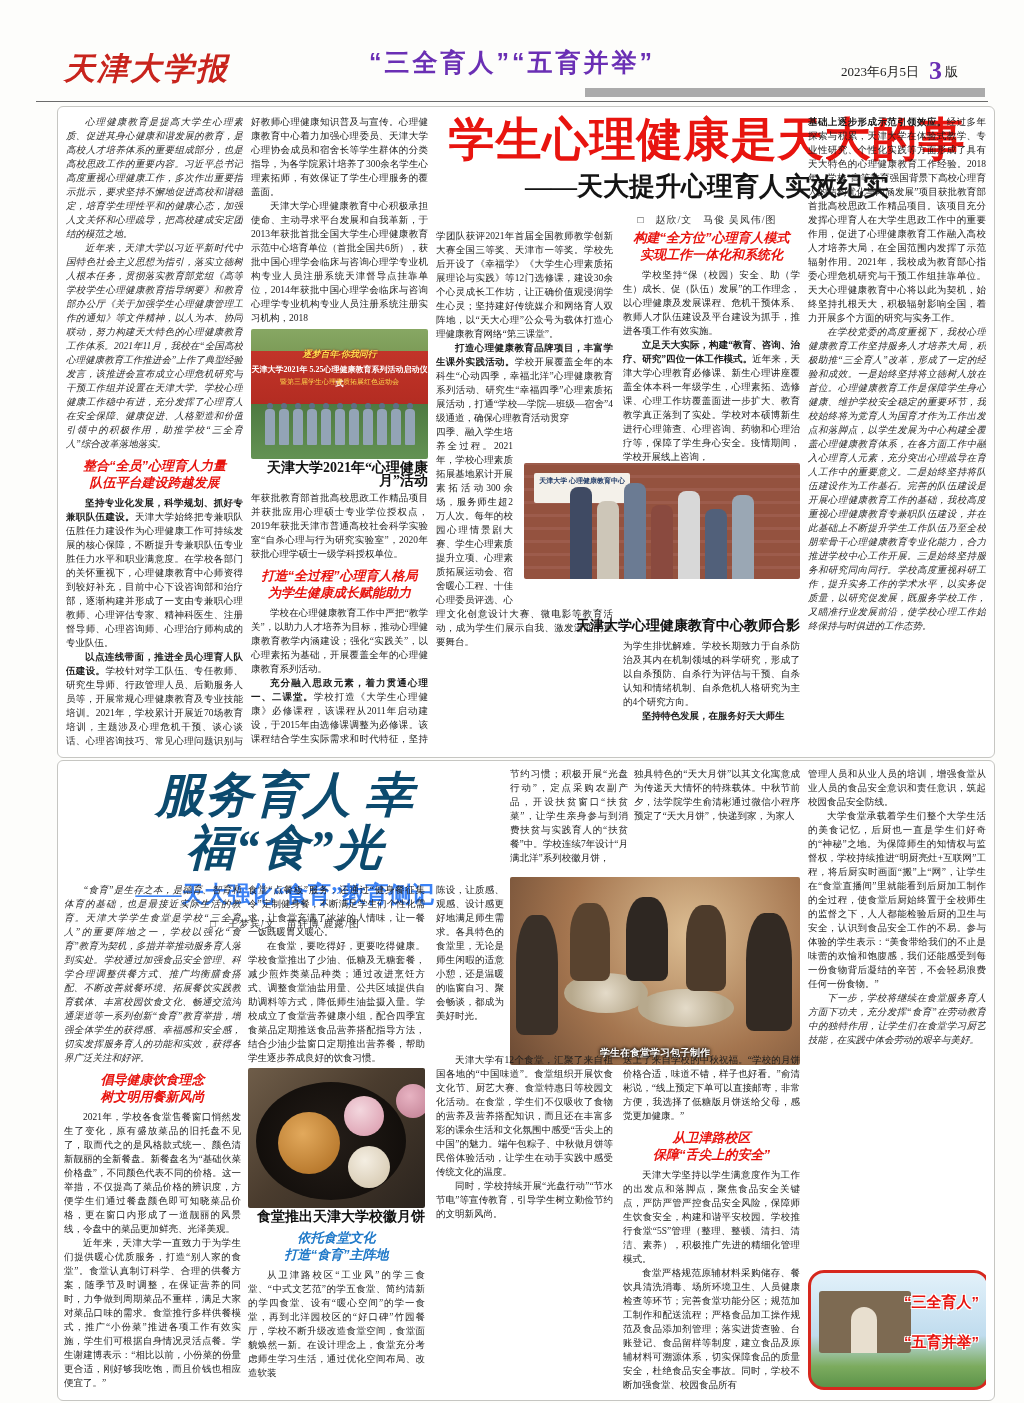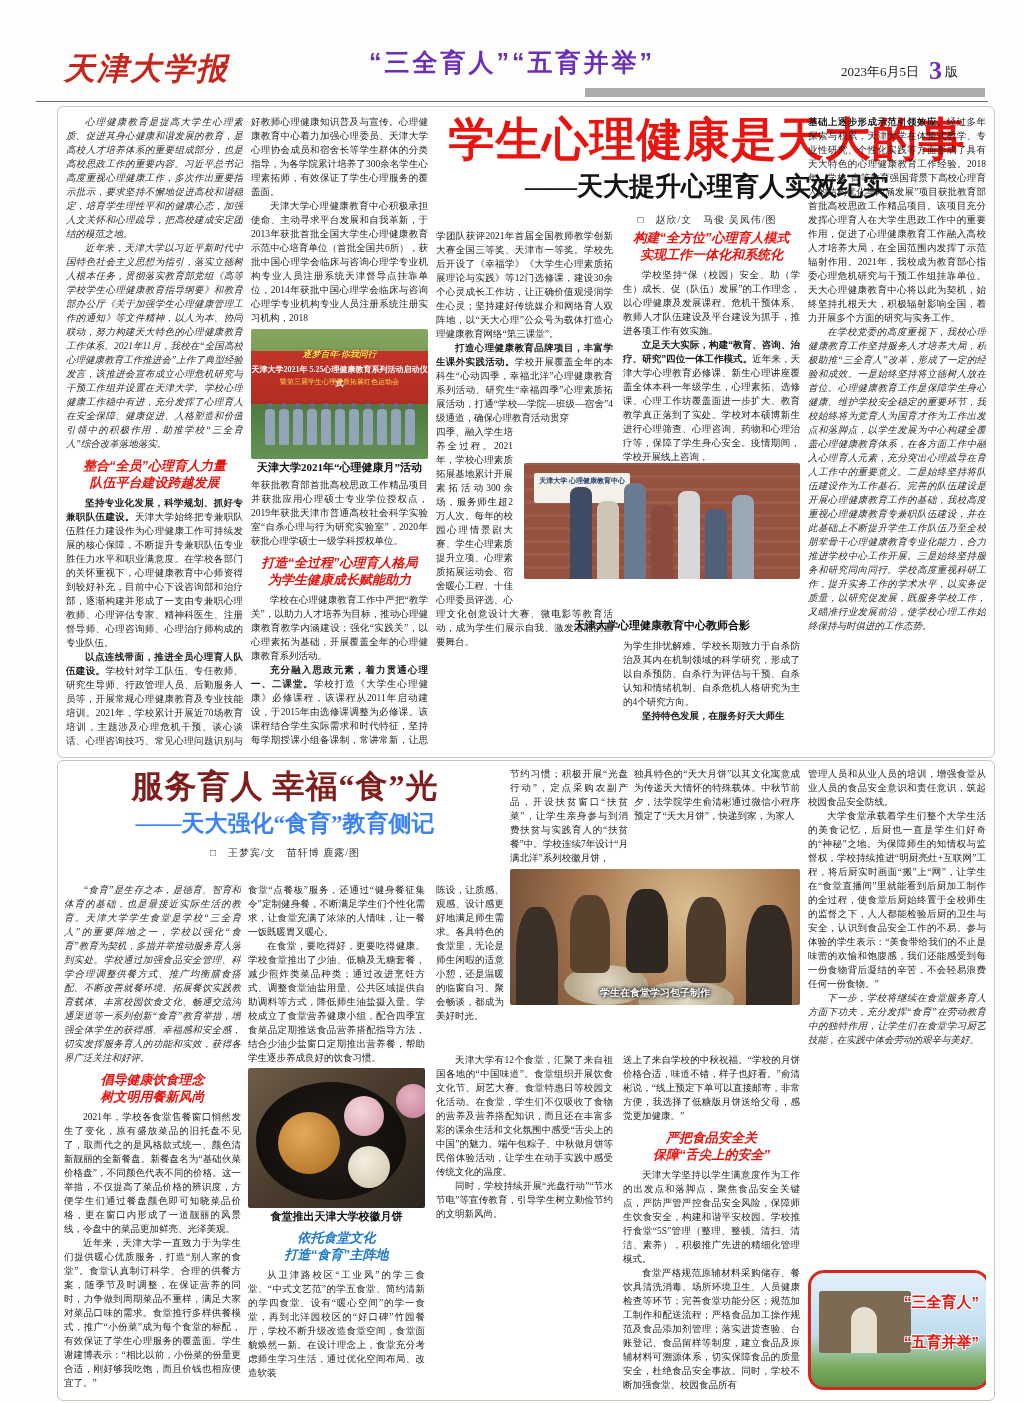--- a/index.html
+++ b/index.html
@@ -24,31 +24,31 @@
 
   .col{position:absolute;overflow:hidden;font-size:9.5px;line-height:14px;}
   .para{margin:0;text-indent:2em;text-align:justify;}
   .para.ni{text-indent:0;}
   .para.kai{font-style:italic;color:#2a2a2a;}
   .para b{font-weight:bold;}
 
   .subhead{color:#e8140f;font-weight:bold;font-size:13px;line-height:17px;text-align:center;
            margin:6px 0 5px;font-family:"Liberation Sans",sans-serif;font-style:italic;}
   .subhead.blue{color:#1e78c8;}
-  .caption{font-size:11px;font-weight:bold;text-align:center;line-height:13px;margin:2px 0 4px;color:#111;}
+  .caption{font-size:14px;font-weight:bold;text-align:right;line-height:13px;margin:2px 0 4px;color:#111;}
 
   
   .ht{position:absolute;left:368px;top:8px;width:562px;text-align:center;}
   .ht-title{font-family:"Liberation Sans",sans-serif;font-weight:900;font-size:46px;line-height:1.05;
             color:#e8140f;letter-spacing:1px;}
   .ht-sub{font-size:26px;font-weight:bold;color:#141414;margin-top:6px;}
   .ht-byline{font-size:10px;color:#333;margin-top:9px;letter-spacing:1px;}
 
   .hb{position:absolute;left:4px;top:8px;width:446px;text-align:center;}
-  .hb-title{font-size:32px;font-weight:bold;color:#7f1d1d;letter-spacing:1px;line-height:1.1;}
+  .hb-title{font-size:48px;font-weight:bold;font-style:italic;color:#0c4a6e;letter-spacing:1px;line-height:1.1;}
   .hb-sub{font-size:23px;font-weight:bold;color:#3b82f6;margin-top:4px;}
   .hb-byline{font-size:10px;color:#333;margin-top:7px;letter-spacing:1px;}
 
   
   .photo{position:relative;overflow:hidden;border-radius:2px;}
   #photo-redarmy{height:130px;margin:4px 0 2px;
      background:linear-gradient(180deg,#87a763 0%,#7d9c58 17%,#c23429 17%,#b32c22 58%,#4e7a41 58%,#639253 100%);}
   .ra-line1{position:absolute;top:18px;left:0;right:0;text-align:center;color:#ffd84d;font-size:9px;
             font-style:italic;font-weight:bold;text-shadow:0 0 2px #7c150f;}
   .ra-line2{position:absolute;top:34px;left:0;right:0;text-align:center;color:#fff;font-size:8px;font-weight:bold;}
@@ -58,21 +58,21 @@
   .ra-fig:before{content:"";position:absolute;top:-6px;left:2px;width:6px;height:6px;border-radius:50%;background:#5f6f85;}
 
   #photo-teachers{position:absolute;left:466px;top:356px;width:276px;height:116px;border-radius:2px;overflow:hidden;
      background:repeating-linear-gradient(0deg,#94523f 0 10px,#9d5c4c 10px 13px),#94523f;}
   .tp-sign{position:absolute;left:10px;top:10px;width:96px;height:26px;background:#f4f1ea;border-radius:2px;
            font-size:7px;line-height:9px;text-align:center;color:#26406b;padding-top:4px;font-weight:bold;}
   .tp-people{position:absolute;bottom:0;left:0;right:0;display:flex;justify-content:center;align-items:flex-end;gap:5px;}
   .tp-fig{width:22px;border-radius:8px 8px 0 0;}
   .caption-teachers{position:absolute;left:466px;top:510px;width:276px;}
 
-  #photo-students{position:absolute;left:452px;top:108px;width:290px;height:136px;border-radius:2px;overflow:hidden;
+  #photo-students{position:absolute;left:452px;top:116px;width:290px;height:188px;border-radius:2px;overflow:hidden;
      background:radial-gradient(circle at 62% 30%,#dcbd92,#a4754f 55%,#6b4a34 100%);font-family:Liberation Serif, serif;}
   .st-steamer{position:absolute;border-radius:50%;background:radial-gradient(circle,#e4dbc9,#b7a98d 75%);}
   .st-fig{position:absolute;border-radius:40% 40% 8px 8px;background:#3a3028;}
   .cap-overlay{position:absolute;left:0;right:0;bottom:5px;text-align:center;color:#fff;font-weight:bold;
      font-size:10px;text-shadow:0 0 3px #000,0 0 4px #000;}
 
   #photo-mooncake{height:140px;margin:3px 0 2px;
      background:linear-gradient(135deg,#6f5d49,#4a3c2e 45%,#2b241e);}
   .mc-plate{position:absolute;left:8px;top:14px;width:150px;height:118px;border-radius:50%;
      background:radial-gradient(circle,#241d18,#120e0b 80%);}
@@ -237,21 +237,21 @@
     <div class="col" style="left:6px;top:122px;width:177px;height:507px;">
       <div>
           <p class="para kai">“食育”是生存之本，是德育、智育和体育的基础，也是最接近实际生活的教育。天津大学学生食堂是学校“三全育人”的重要阵地之一，学校以强化“食育”教育为契机，多措并举推动服务育人落到实处。学校通过加强食品安全管理、科学合理调整供餐方式、推广均衡膳食搭配、不断改善就餐环境、拓展餐饮实践教育载体、丰富校园饮食文化、畅通交流沟通渠道等一系列创新“食育”教育举措，增强全体学生的获得感、幸福感和安全感，切实发挥服务育人的功能和实效，获得各界广泛关注和好评。</p>
         </div>
       <div class="subhead">
         <div>倡导健康饮食理念</div>
         <div>树文明用餐新风尚</div>
       </div>
       <div>
           <p class="para">2021年，学校各食堂售餐窗口悄然发生了变化，原有盛放菜品的旧托盘不见了，取而代之的是风格款式统一、颜色清新靓丽的全新餐盘。新餐盘名为“基础伙菜价格盘”，不同颜色代表不同的价格。这一举措，不仅提高了菜品价格的辨识度，方便学生们通过餐盘颜色即可知晓菜品价格，更在窗口内形成了一道靓丽的风景线，令盘中的菜品更加鲜亮、光泽美观。</p>
-          <p class="para">近年来，天津大学一直致力于为学生们提供暖心优质服务，打造“别人家的食堂”。食堂认真制订科学、合理的供餐方案，随季节及时调整，在保证营养的同时，力争做到周期菜品不重样，满足大家对菜品口味的需求。食堂推行多样供餐模式，推广“小份菜”成为每个食堂的标配，有效保证了学生心理服务的覆盖面。学生谢建博表示：“相比以前，小份菜的份量更合适，刚好够我吃饱，而且价钱也相应便宜了。”</p>
+          <p class="para">近年来，天津大学一直致力于为学生们提供暖心优质服务，打造“别人家的食堂”。食堂认真制订科学、合理的供餐方案，随季节及时调整，在保证营养的同时，力争做到周期菜品不重样，满足大家对菜品口味的需求。食堂推行多样供餐模式，推广“小份菜”推进各项工作有效实施，学生们可根据自身情况灵活点餐。学生谢建博表示：“相比以前，小份菜的份量更合适，刚好够我吃饱，而且价钱也相应便宜了。”</p>
         </div>
     </div>
 
     <div class="col" style="left:190px;top:122px;width:177px;height:507px;">
       <div>
           <p class="para ni">食堂“点餐板”服务，还通过“健身餐征集令”定制健身餐，不断满足学生们个性化需求，让食堂充满了浓浓的人情味，让一餐一饭既暖胃又暖心。</p>
           <p class="para">在食堂，要吃得好，更要吃得健康。学校食堂推出了少油、低糖及无糖套餐，减少煎炸类菜品种类；通过改进烹饪方式、调整食堂油盐用量、公共区域提供自助调料等方式，降低师生油盐摄入量。学校成立了食堂营养健康小组，配合四季宜食菜品定期推送食品营养搭配指导方法，结合少油少盐窗口定期推出营养餐，帮助学生逐步养成良好的饮食习惯。</p>
         </div>
       <div class="photo" id="photo-mooncake">
         <div class="mc-plate"></div>
@@ -292,21 +292,21 @@
           <p class="para">天津大学有12个食堂，汇聚了来自祖国各地的“中国味道”。食堂组织开展饮食文化节、厨艺大赛、食堂特惠日等校园文化活动。在食堂，学生们不仅吸收了食物的营养及营养搭配知识，而且还在丰富多彩的课余生活和文化氛围中感受“舌尖上的中国”的魅力。端午包粽子、中秋做月饼等民俗体验活动，让学生在动手实践中感受传统文化的温度。</p>
           <p class="para">同时，学校持续开展“光盘行动”“节水节电”等宣传教育，引导学生树立勤俭节约的文明新风尚。</p>
         </div>
     </div>
 
     <div class="col" style="left:565px;top:292px;width:177px;height:337px;">
       <div>
           <p class="para ni">送上了来自学校的中秋祝福。“学校的月饼价格合适，味道不错，样子也好看。”俞清彬说，“线上预定下单可以直接邮寄，非常方便，我选择了低糖版月饼送给父母，感觉更加健康。”</p>
         </div>
       <div class="subhead">
-        <div>严把食品安全关</div>
+        <div>从卫津路校区</div>
         <div>保障“舌尖上的安全”</div>
       </div>
       <div>
           <p class="para">天津大学坚持以学生满意度作为工作的出发点和落脚点，聚焦食品安全关键点，严防严管严控食品安全风险，保障师生饮食安全，构建和谐平安校园。学校推行食堂“5S”管理（整理、整顿、清扫、清洁、素养），积极推广先进的精细化管理模式。</p>
           <p class="para">食堂严格规范原辅材料采购储存、餐饮具清洗消毒、场所环境卫生、人员健康检查等环节；完善食堂功能分区；规范加工制作和配送流程；严格食品加工操作规范及食品添加剂管理；落实进货查验、台账登记、食品留样等制度，建立食品及原辅材料可溯源体系，切实保障食品的质量安全，杜绝食品安全事故。同时，学校不断加强食堂、校园食品所有</p>
         </div>
     </div>
 
     <div class="col" style="left:750px;top:6px;width:178px;height:623px;display:flex;flex-direction:column;">
       <div>

